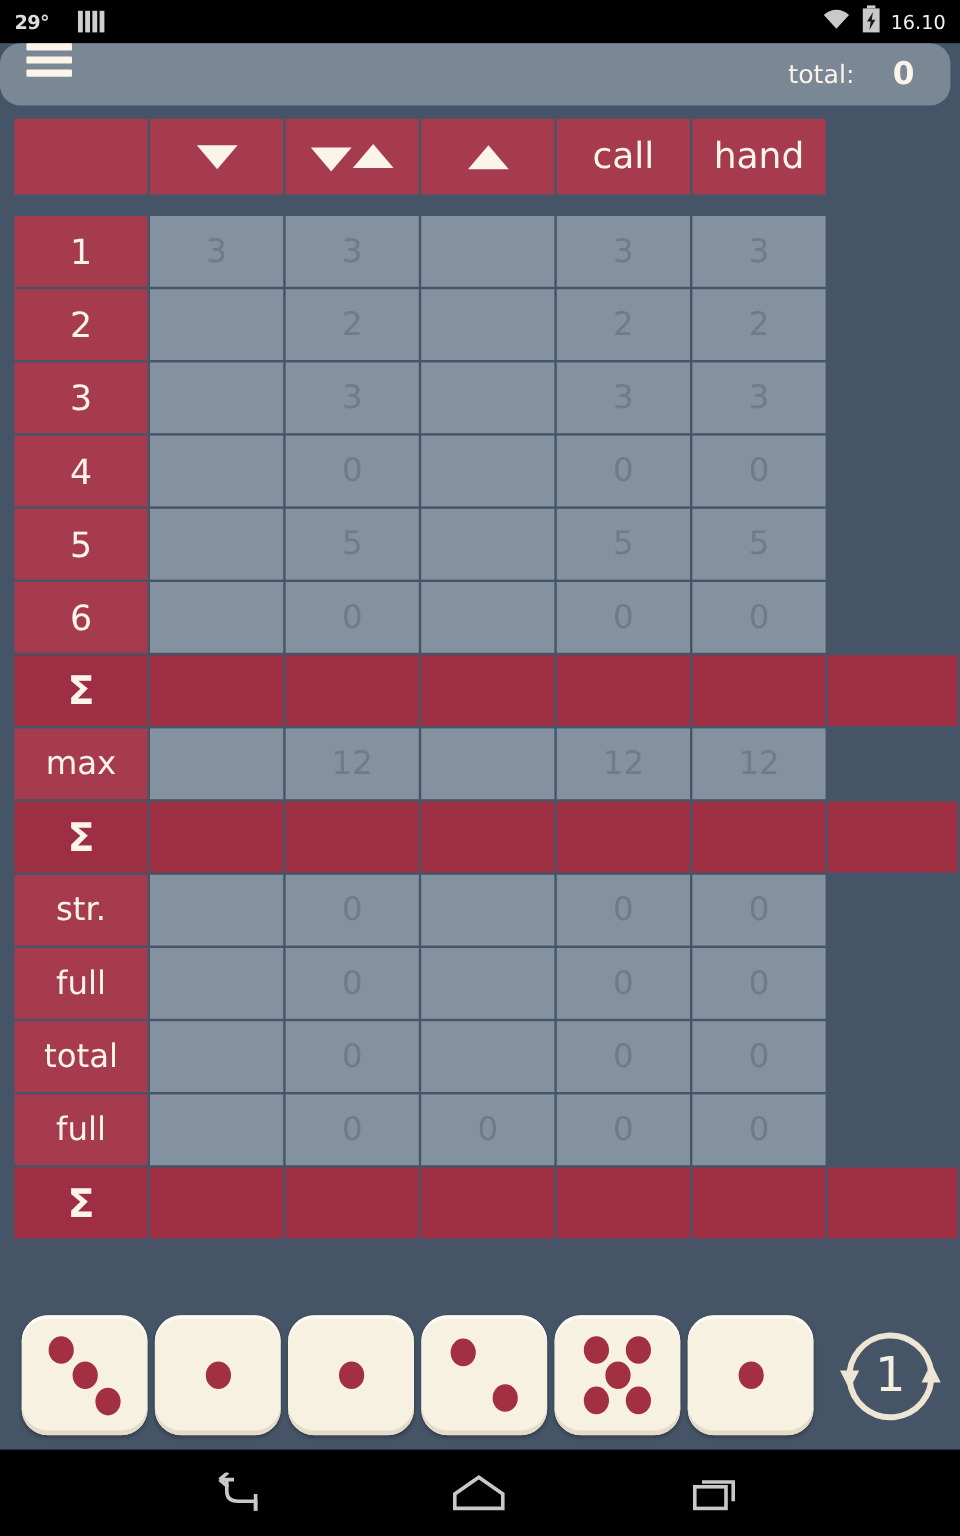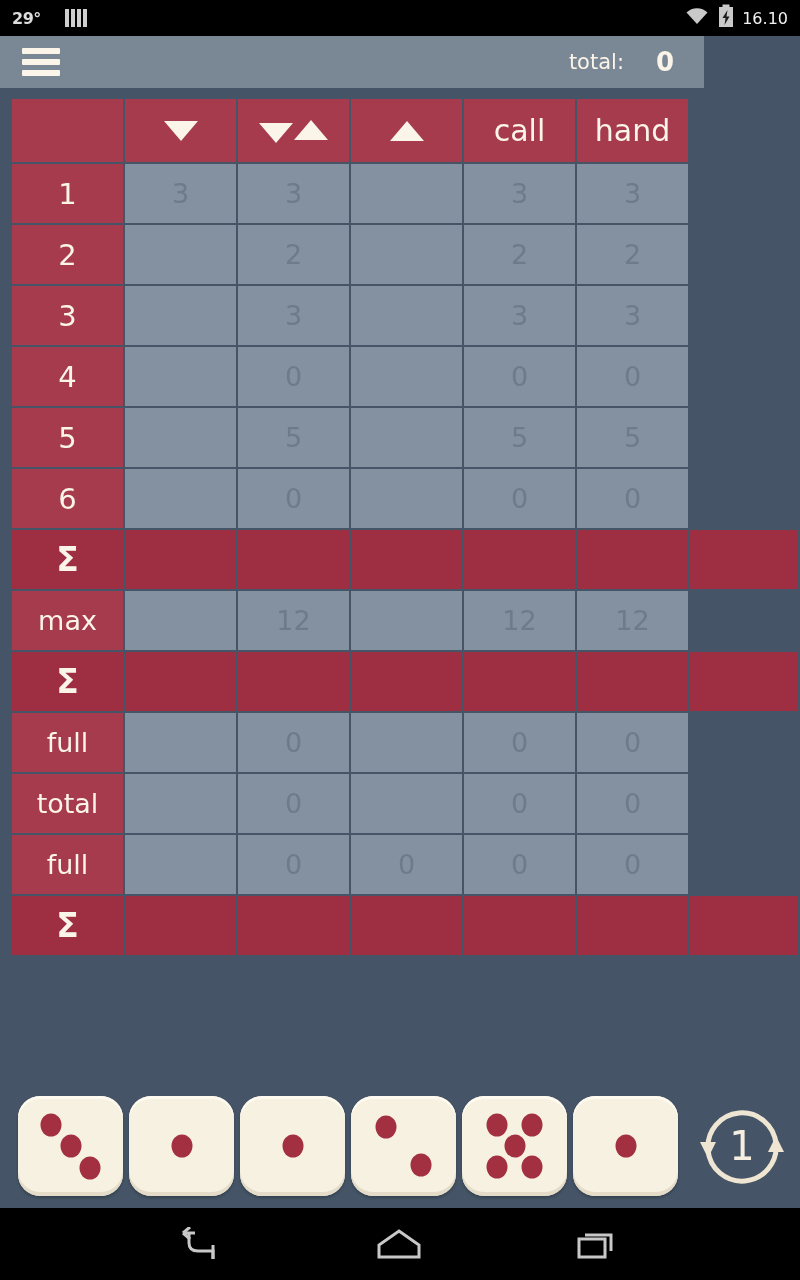--- a/index.html
+++ b/index.html
@@ -19,22 +19,22 @@
   }
   .sb-left { display: flex; align-items: center; gap: 24px; }
   .sb-right { margin-left: auto; display: flex; align-items: center; gap: 8px; }
   .sb-temp { font-size: 16px; font-weight: bold; letter-spacing: -0.5px; color: #dcdcdc; }
   .bars-icon { display: flex; align-items: flex-end; gap: 2px; height: 18px; }
   .bars-icon i { display: block; width: 4px; height: 18px; background: #cfcfcf; }
   .sb-time { font-size: 16px; color: #f2f2f2; letter-spacing: 0px; }
 
   
   .appbar {
-    position: absolute; top: 36px; left: 0; width: 704px; height: 52px;
-    background: #7a8795; display: flex; align-items: center; padding: 0 22px;
+    position: absolute; top: 36px; left: 0; width: 792px; height: 52px;
+    background: #7a8795; display: flex; padding: 0 22px; border-radius: 17px;
   }
   .hamburger { width: 38px; height: 28px; display: flex; flex-direction: column;
     justify-content: space-between; cursor: pointer; }
   .hamburger i { display: block; height: 6px; background: #fbf4e8; border-radius: 1px; }
   .appbar-right { margin-left: auto; display: flex; align-items: center; gap: 30px; padding-right: 8px; }
   .total-label { font-size: 21px; color: #fbf4e8; }
   .total-value { font-size: 26px; color: #fbf4e8; font-weight: bold; min-width: 20px; text-align: right; }
 
   
   .table-wrap { position: absolute; top: 99px; left: 12px; width: 776px; }
@@ -50,21 +50,21 @@
   .rowhead {
     flex: 0 0 111px; height: 59px;
     display: flex; align-items: center; justify-content: center;
     background: #a63b4e; color: #fbf4e8; font-size: 29px;
     margin-right: 2px;
   }
   .rowhead.small { font-size: 27px; }
   .headrow .cell, .headrow .rowhead {
     background: #a63b4e; color: #fbf4e8; height: 63px; font-size: 30px;
   }
-  .headrow { margin-bottom: 2px; }
+  .headrow { margin-bottom: 18px; }
   .sum-row .rowhead, .sum-row .cell { background: #9e2f42; color: #fbf4e8; height: 59px; }
   .sum-row .extra { flex: 0 0 108px; background: #9e2f42; margin-right: 0; }
   .tri-down, .tri-up { display: inline-block; width: 0; height: 0; }
   .tri-down { border-left: 17px solid transparent; border-right: 17px solid transparent;
     border-top: 20px solid #fbf4e8; }
   .tri-up { border-left: 17px solid transparent; border-right: 17px solid transparent;
     border-bottom: 20px solid #fbf4e8; }
   .tri-pair { display: flex; align-items: center; gap: 1px; }
   .tri-pair .tri-down { margin-top: 4px; }
   .tri-pair .tri-up { margin-top: -2px; }
@@ -222,20 +222,28 @@
           <div class="cell">12</div>
         </div>
         <div class="row sum-row">
           <div class="rowhead sigma">Σ</div>
           <div class="cell"></div>
           <div class="cell"></div>
           <div class="cell"></div>
           <div class="cell"></div>
           <div class="cell"></div>
           <div class="cell extra"></div>
+        </div>
+        <div class="row">
+          <div class="rowhead small">str.</div>
+          <div class="cell"></div>
+          <div class="cell">0</div>
+          <div class="cell"></div>
+          <div class="cell">0</div>
+          <div class="cell">0</div>
         </div>
         <div class="row">
           <div class="rowhead small">full</div>
           <div class="cell"></div>
           <div class="cell">0</div>
           <div class="cell"></div>
           <div class="cell">0</div>
           <div class="cell">0</div>
         </div>
         <div class="row">

